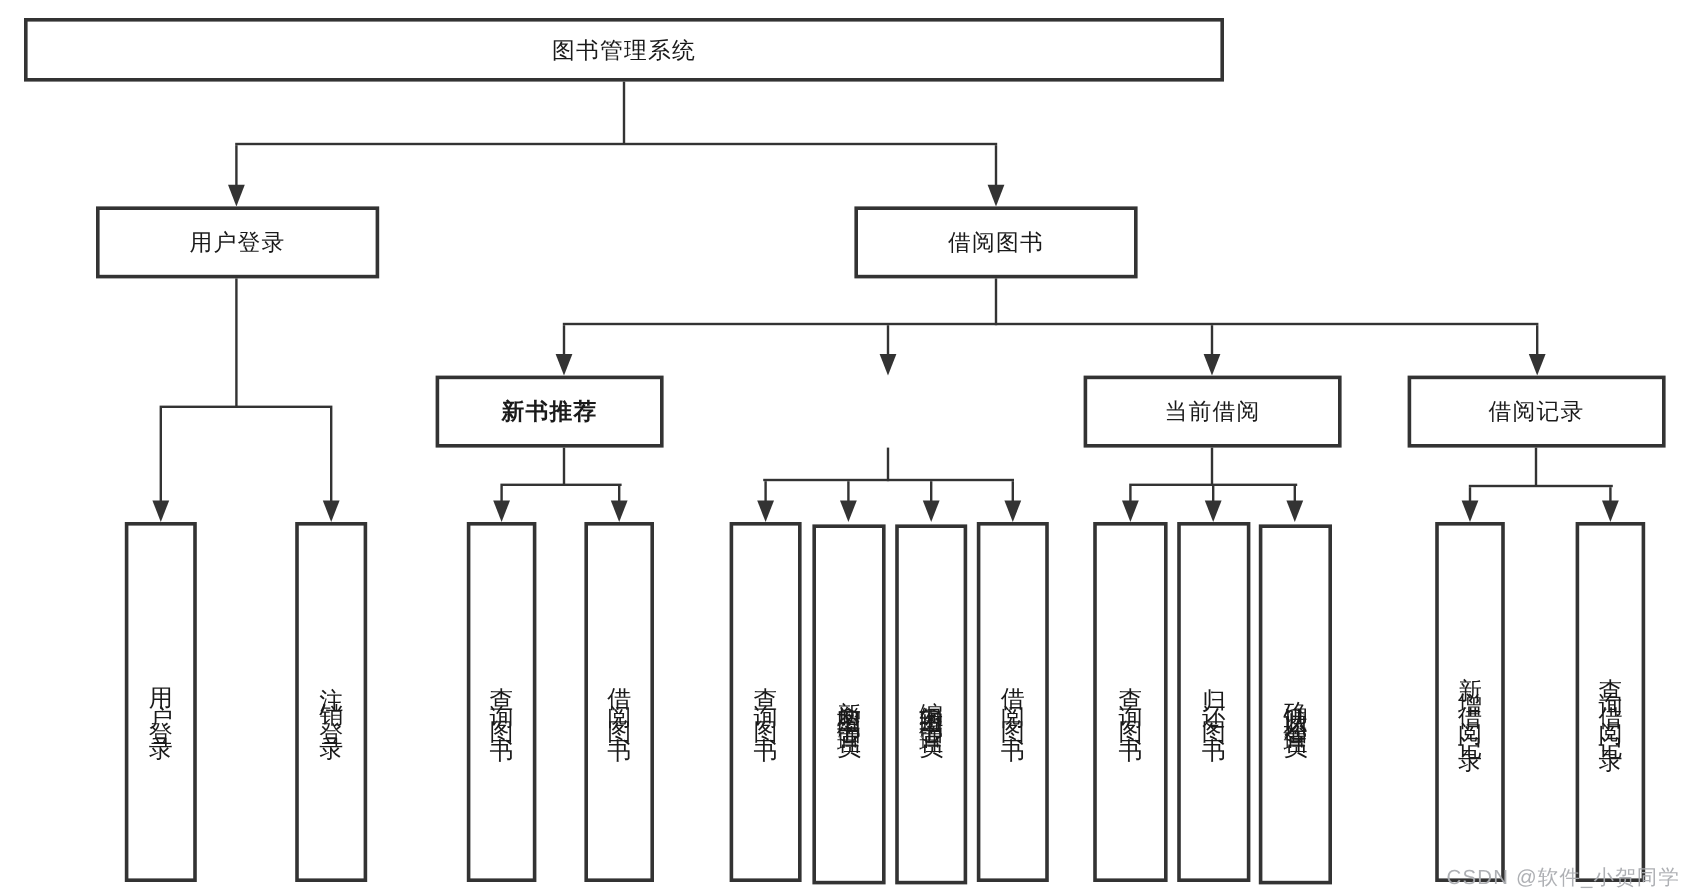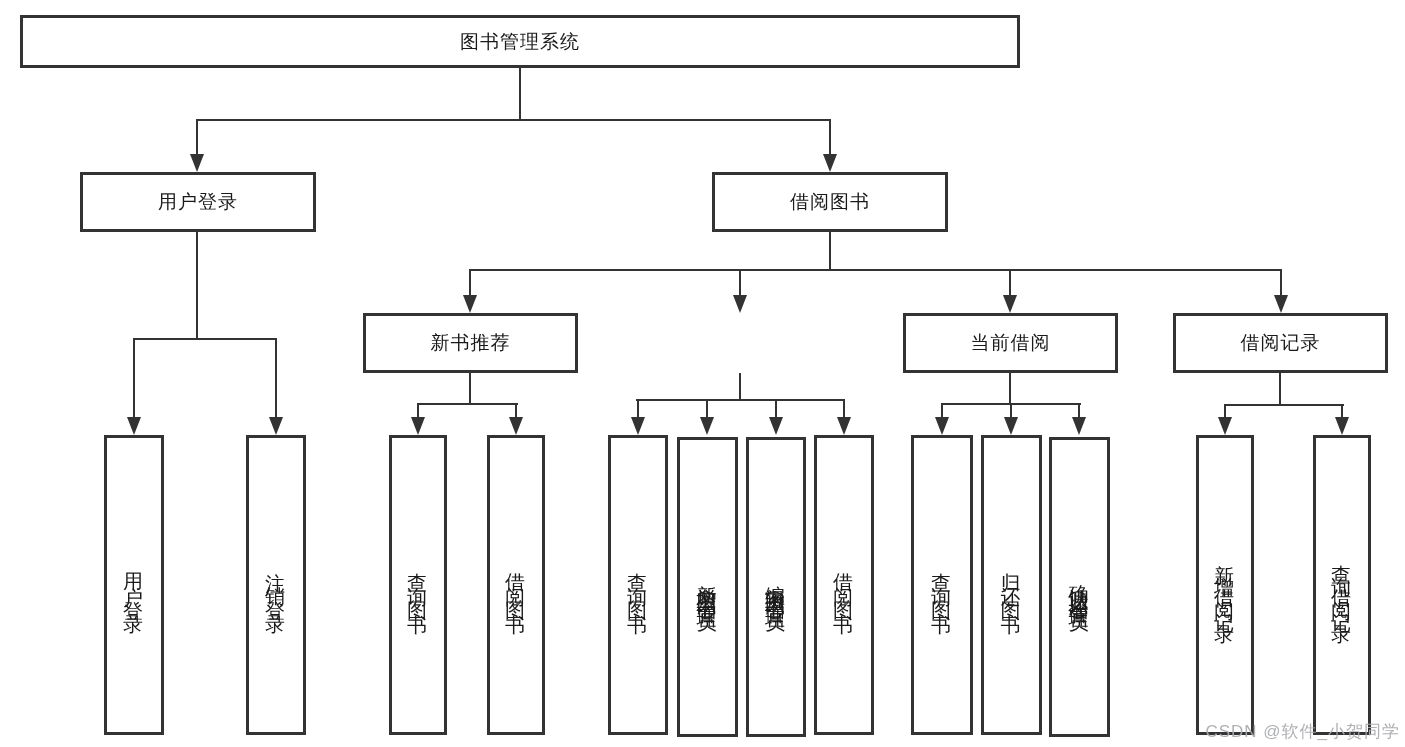--- a/index.html
+++ b/index.html
@@ -99,21 +99,21 @@
   <div class="line" style="left:469px; top:269px; width:813px; height:2px;"></div>
   <div class="line" style="left:469px; top:271px; width:2px; height:26px;"></div>
   <div class="arrow" style="left:463px; top:295px;"></div>
   <div class="line" style="left:739px; top:271px; width:2px; height:26px;"></div>
   <div class="arrow" style="left:733px; top:295px;"></div>
   <div class="line" style="left:1009px; top:271px; width:2px; height:26px;"></div>
   <div class="arrow" style="left:1003px; top:295px;"></div>
   <div class="line" style="left:1280px; top:271px; width:2px; height:26px;"></div>
   <div class="arrow" style="left:1274px; top:295px;"></div>
 
-  <div class="box h" style="left:363px; top:313px; width:215px; height:60px;">
+  <div class="box h" style="left:363px; top:313px; width:190px; height:60px;font-weight:bold;">
     <span class="lbl">新书推荐</span>
   </div>
   <div class="box h" style="left:903px; top:313px; width:215px; height:60px;justify-content:center;">
     <span class="lbl">当前借阅</span>
   </div>
   <div class="box h" style="left:1173px; top:313px; width:215px; height:60px;font-family:Liberation Serif, serif;">
     <span class="lbl">借阅记录</span>
   </div>
 
   <div class="line" style="left:469px; top:373px; width:2px; height:31px;"></div>

